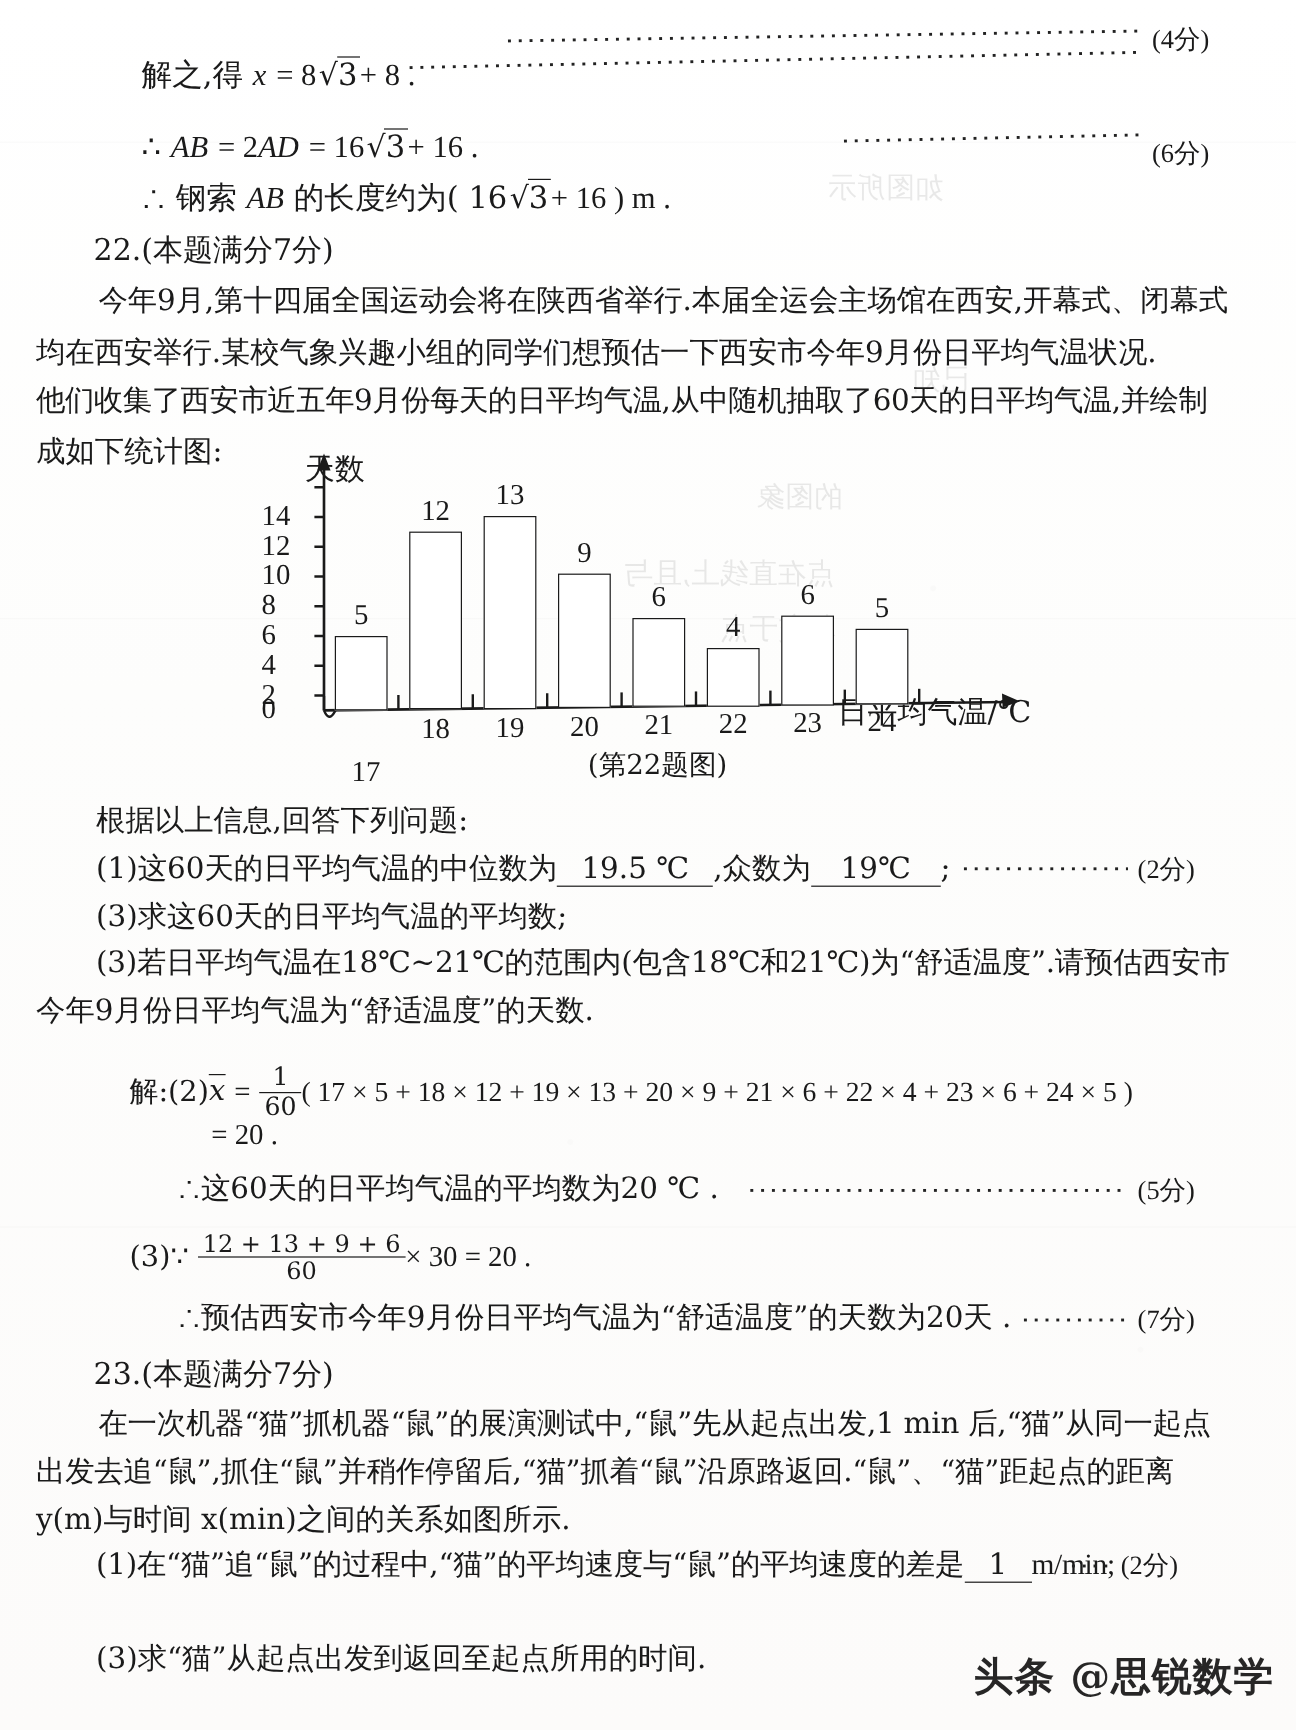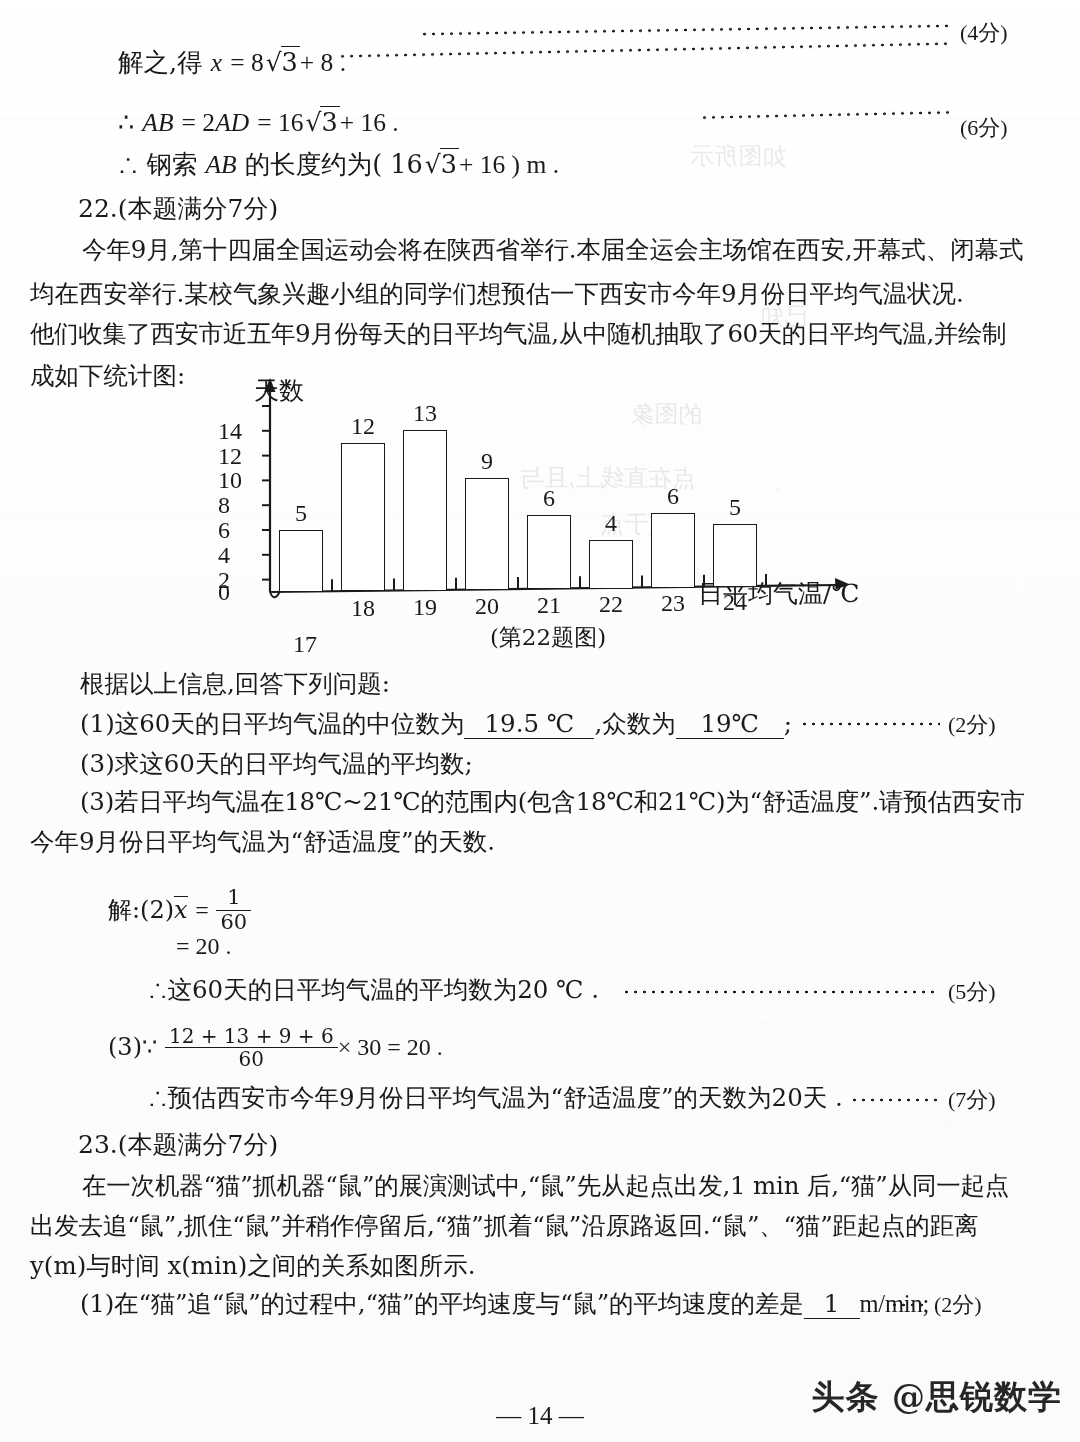--- a/index.html
+++ b/index.html
@@ -329,21 +329,21 @@
 
   <div class="line cn" style="left:80px; top:790px; font-size:24.5px; letter-spacing:-0.2px;">(3)若日平均气温在18℃~21℃的范围内(包含18℃和21℃)为“舒适温度”.请预估西安市</div>
   <div class="line cn" style="left:30px; top:830px; font-size:24.5px;">今年9月份日平均气温为“舒适温度”的天数.</div>
 
   <div class="line cn" style="left:108px; top:852px; font-size:24px;margin-top:35px;">
     <span>解:(2)</span><span class="overline-x">x</span>
     <span class="mathfont">=</span>
     <span class="frac">
       <span class="num">1</span>
       <span class="den">60</span>
-    </span>
+    </span><span class="mathfont" style="font-size:23px;">( 17 × 5 + 18 × 12 + 19 × 13 + 20 × 9 + 21 × 6 + 22 × 4 + 23 × 6 + 24 × 5 )</span>
   </div>
 
   <div class="line mathfont" style="left:176px; top:934px; font-size:24px;">= 20 .</div>
 
   <div class="line cn" style="left:148px; top:978px; font-size:24.5px;">∴这60天的日平均气温的平均数为20 ℃ .</div>
   <div class="leader" style="left:622px; top:990px; width:318px;"></div>
   <div class="score" style="left:948px; top:977px;">(5分)</div>
 
   <div class="line cn" style="left:108px; top:1026px; font-size:24px;">
     <span>(3)∵</span>
@@ -362,17 +362,17 @@
   <div class="line cn" style="left:82px; top:1174px; font-size:24.5px; letter-spacing:-0.2px;">在一次机器“猫”抓机器“鼠”的展演测试中,“鼠”先从起点出发,1 min 后,“猫”从同一起点</div>
   <div class="line cn" style="left:30px; top:1254px; font-size:24.5px;">y(m)与时间 x(min)之间的关系如图所示.</div>
   <div class="line cn" style="left:30px; top:1214px; font-size:24.5px; letter-spacing:-0.2px;">出发去追“鼠”,抓住“鼠”并稍作停留后,“猫”抓着“鼠”沿原路返回.“鼠”、“猫”距起点的距离</div>
 
   <div class="line cn" style="left:80px; top:1292px; font-size:24.5px; letter-spacing:-0.2px;">
     <span>(1)在“猫”追“鼠”的过程中,“猫”的平均速度与“鼠”的平均速度的差是</span><span class="blank" style="min-width:44px;">1</span><span class="mathfont">m/min;</span>
   </div>
   <div class="leader" style="left:890px; top:1303px; width:36px;"></div>
   <div class="score" style="left:934px; top:1290px;">(2分)</div>
 
-
-  <div id="page-number">— 14 —</div>
+  <div class="line cn" style="left:80px; top:1370px; font-size:24.5px;">(3)求“猫”从起点出发到返回至起点所用的时间.</div>
+
   <div id="watermark">头条 @思锐数学</div>
 
 </div>
 
 </body></html>

